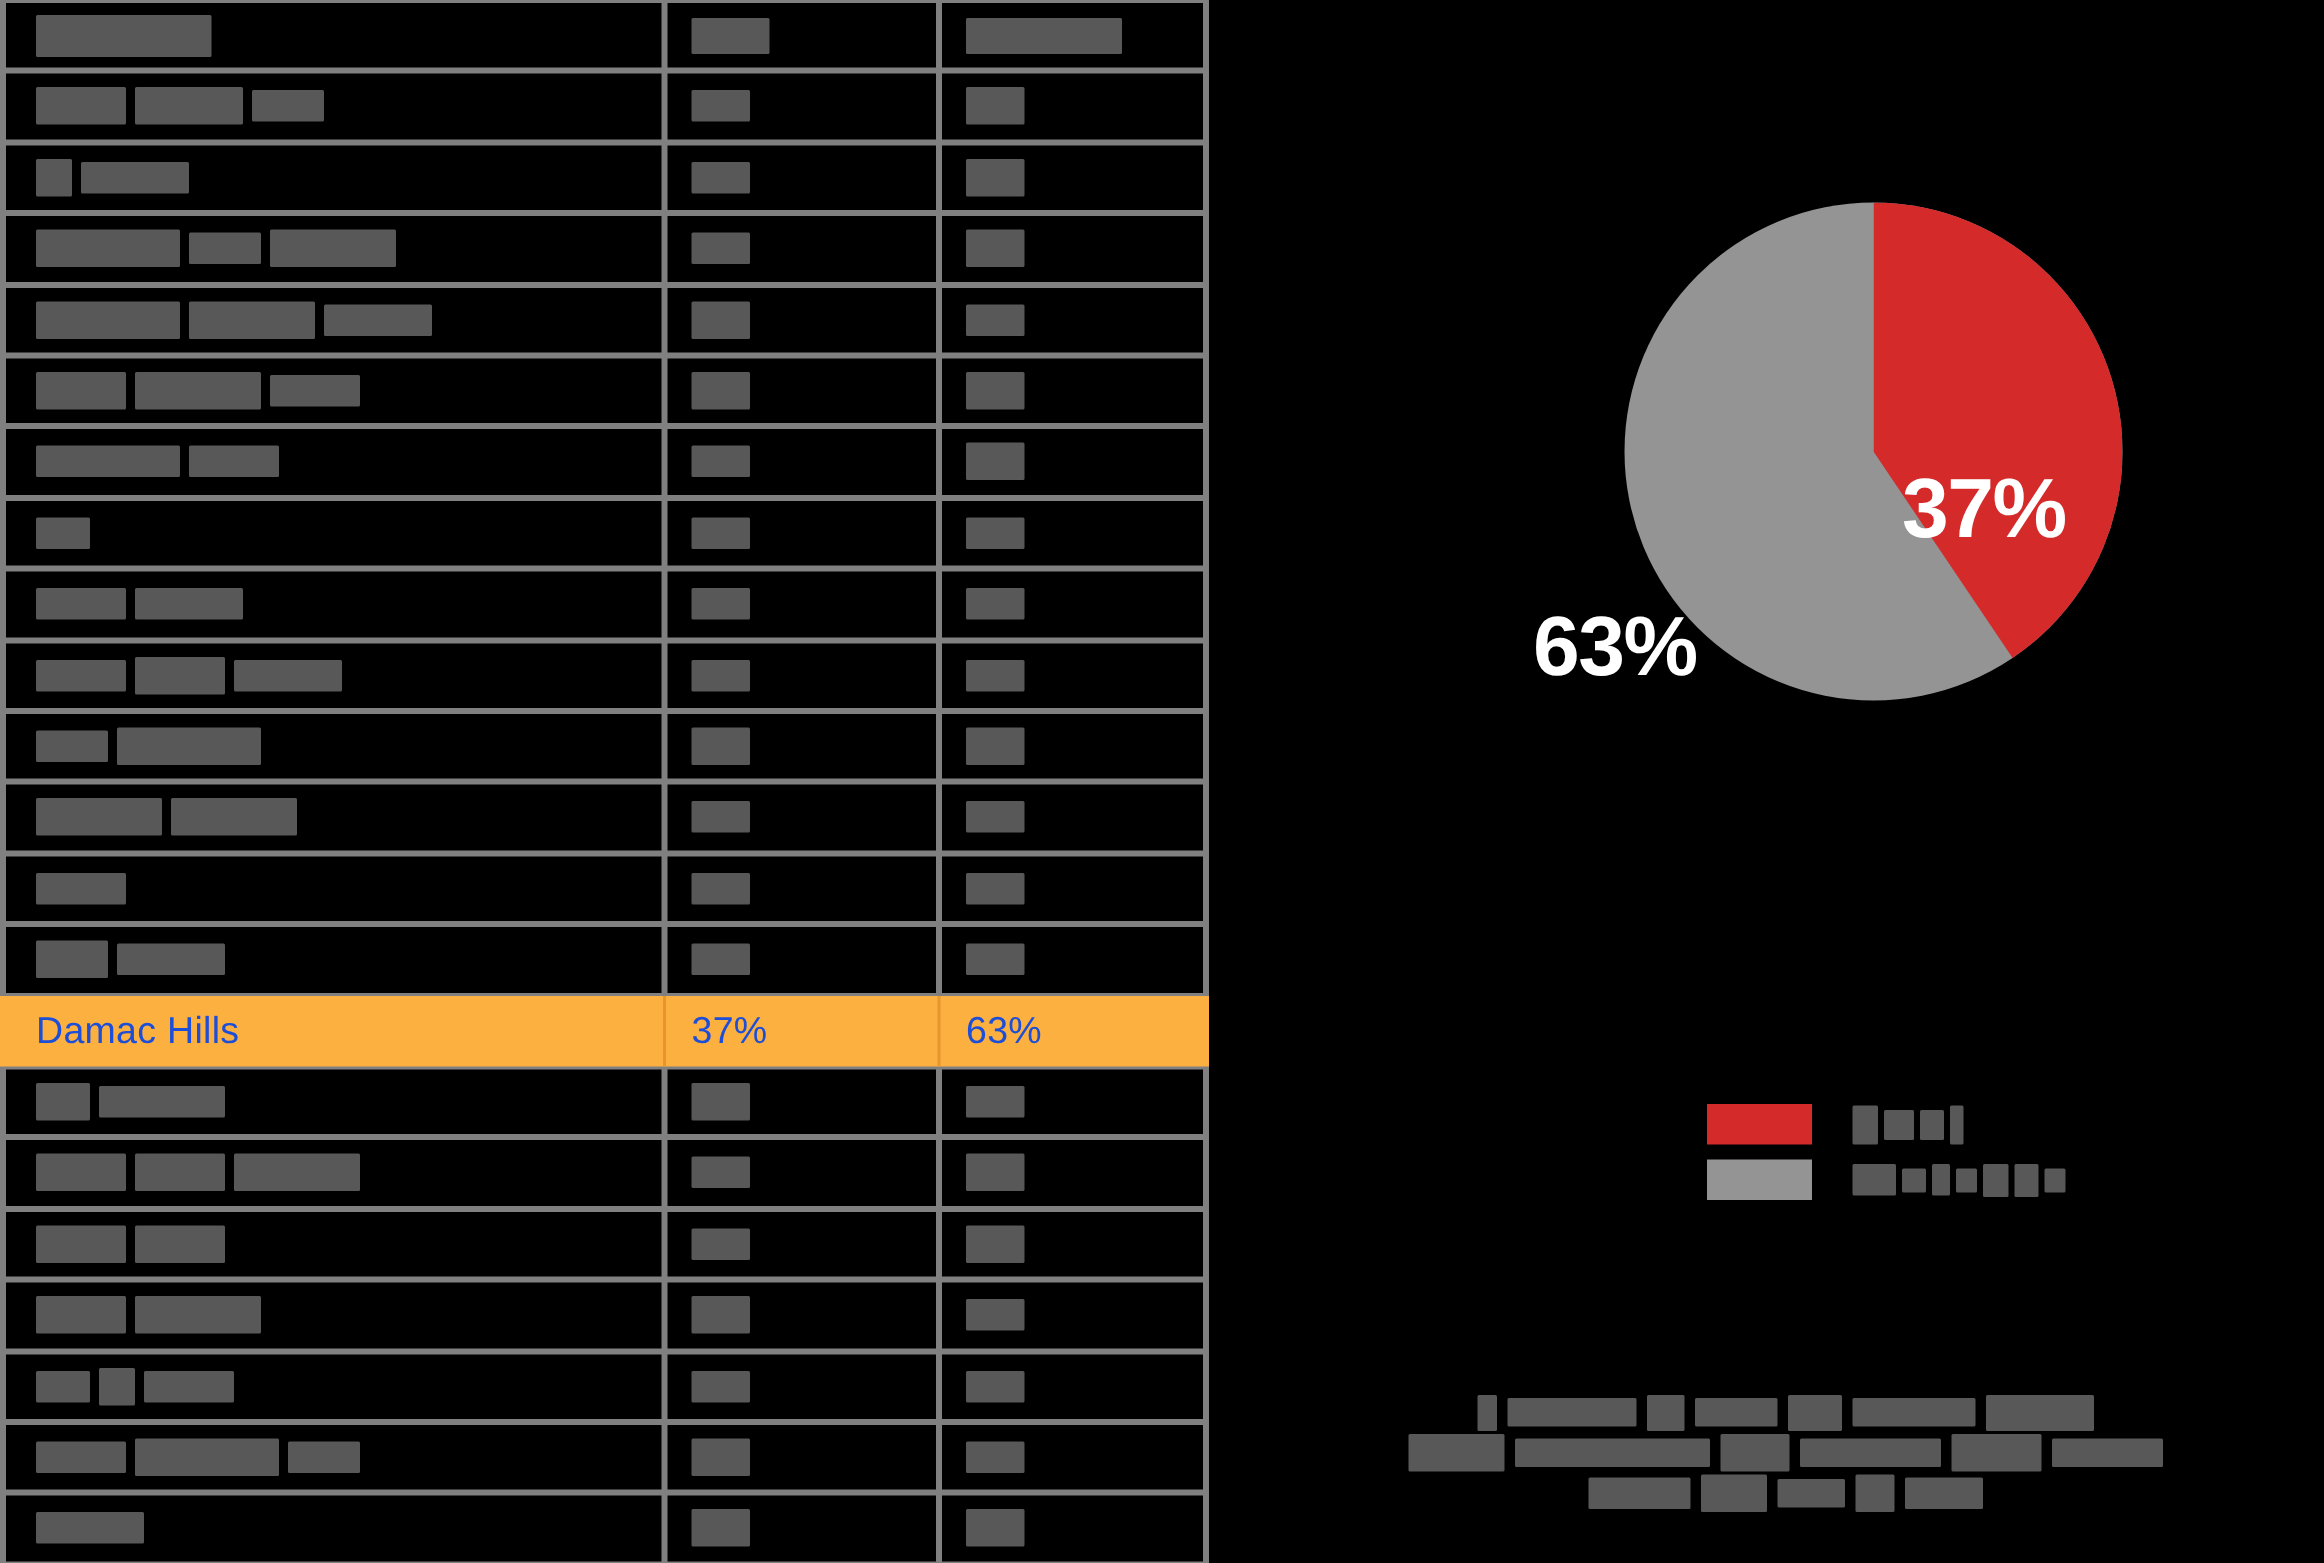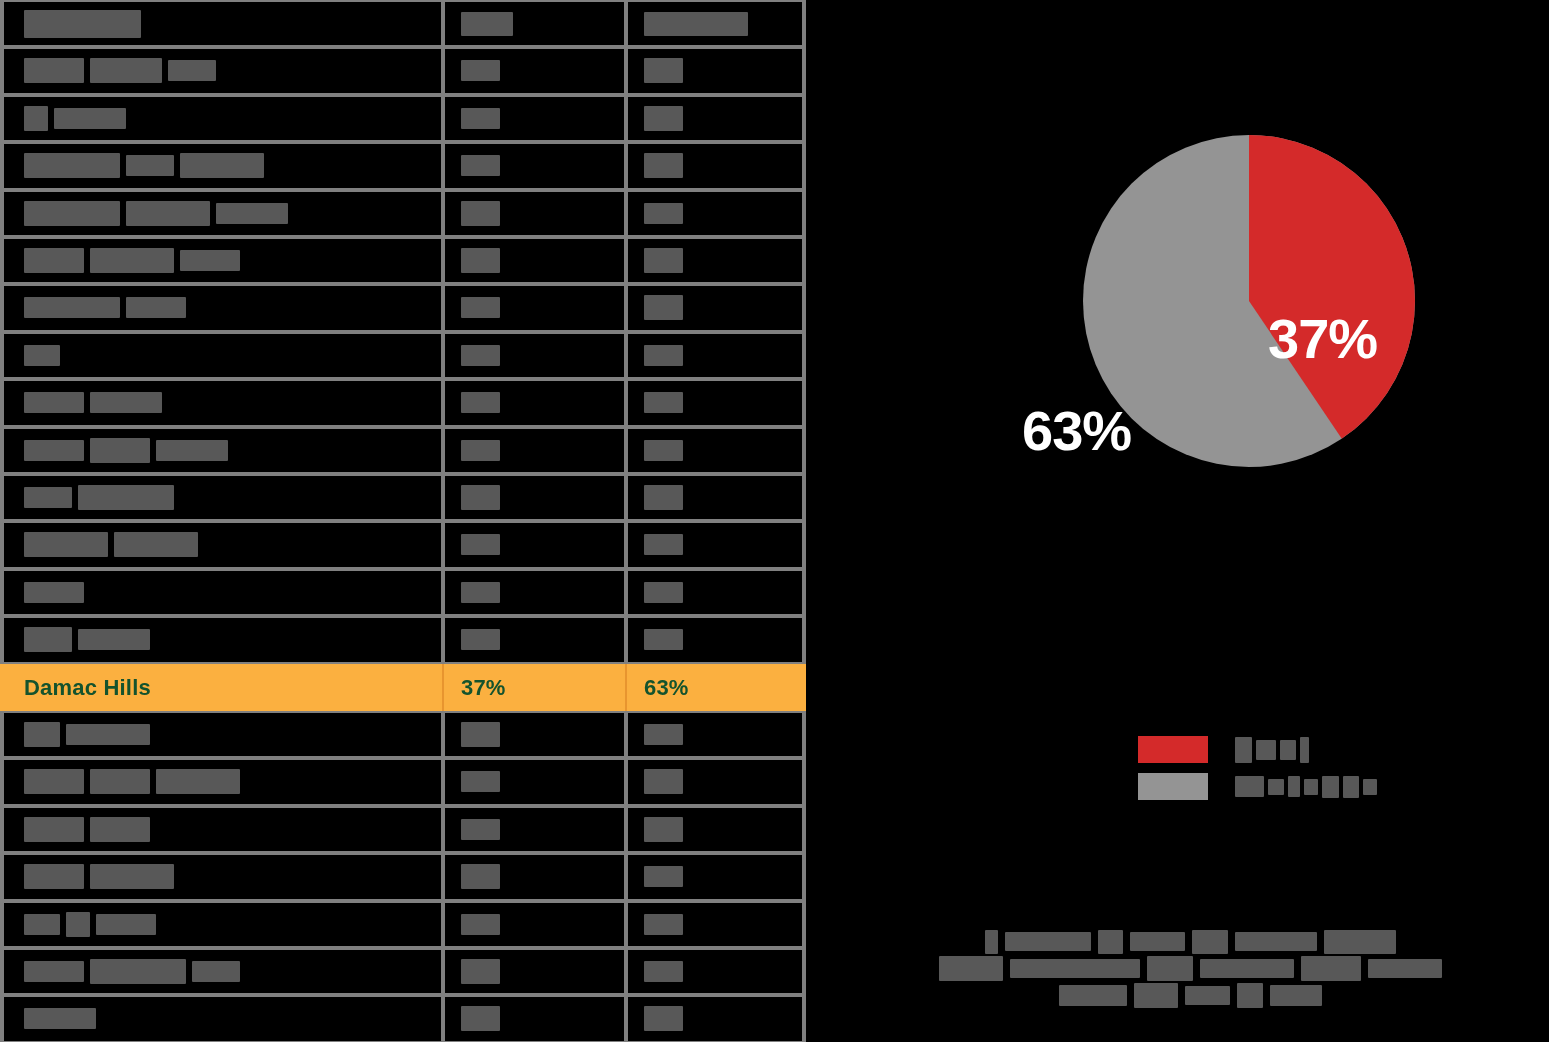--- a/index.html
+++ b/index.html
@@ -76,23 +76,23 @@
   }
   .rgroup { display: flex; align-items: center; gap: 6px; }
   .rgroup.gap-sm { gap: 4px; }
 
   
   .trow.highlight {
     background: #FBB040;
     z-index: 5;
   }
   .trow.highlight .tcell {
-    color: #14532d;
-    font-size: 22px;
-    font-weight: 700;
+    color: #1d4ed8;
+    font-size: 25px;
+    font-weight: 400;
     letter-spacing: 0.2px;
   }
   .hl-sep {
     position: absolute;
     top: 0px;
     width: 2px;
     height: 47.4px;
     background: #E8952F;
   }
 

